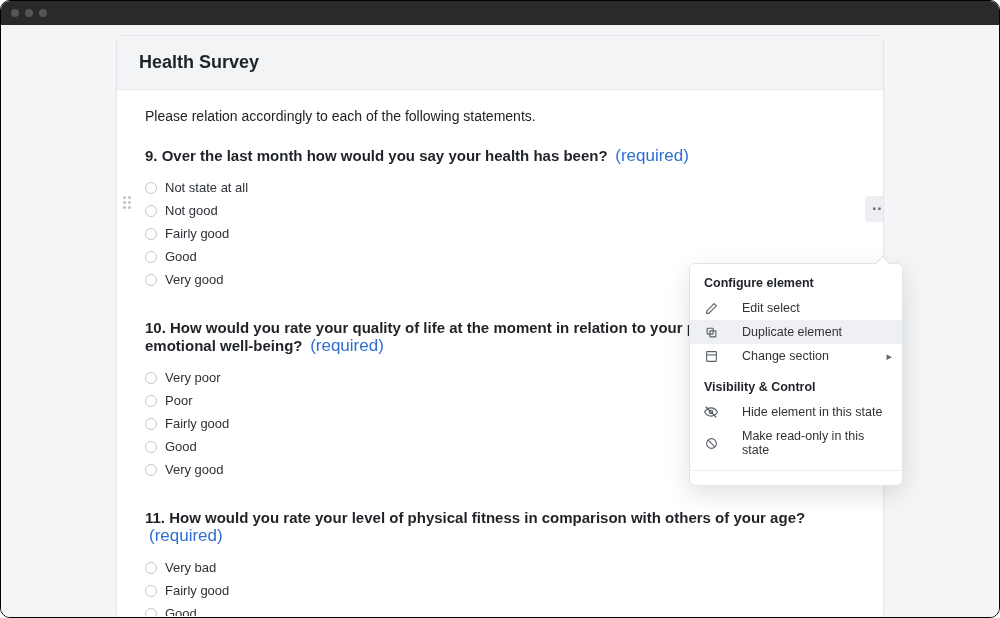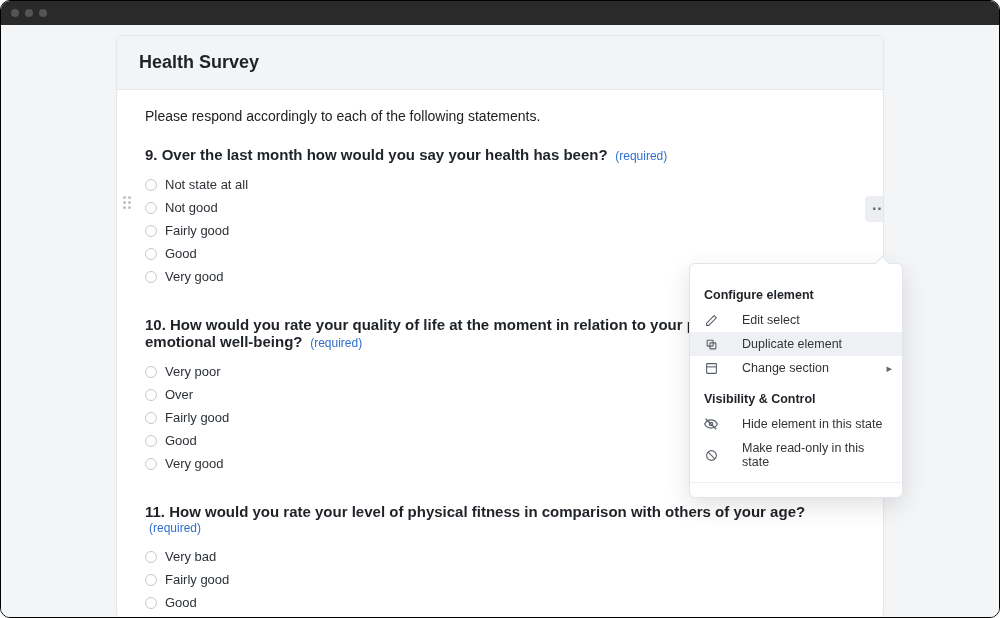--- a/index.html
+++ b/index.html
@@ -87,21 +87,21 @@
     .q-label {
       font-size: 15px;
       font-weight: 700;
       color: #1f2328;
       margin-bottom: 12px;
       display: inline;
     }
     .required-tag {
       color: #2f6fd0;
       font-weight: 400;
-      font-size: 12px;
+      font-size: 17px;
       margin-left: 4px;
     }
     .options { margin-top: 10px; }
     .option {
       display: flex;
       align-items: center;
       gap: 8px;
       padding: 4px 0;
       font-size: 13px;
       color: #2d3238;
@@ -127,21 +127,21 @@
     
     .context-menu {
       position: absolute;
       right: 96px;
       top: 238px;
       width: 214px;
       background: #fff;
       border: 1px solid #e1e4e8;
       border-radius: 6px;
       box-shadow: 0 8px 24px rgba(0,0,0,0.12);
-      padding: 20px 0 6px 0;
+      padding: 8px 0 6px 0;
       z-index: 10;
     }
     .context-menu::before {
       content: "";
       position: absolute;
       top: -6px;
       right: 14px;
       width: 10px; height: 10px;
       background: #fff;
       border-left: 1px solid #e1e4e8;
@@ -194,21 +194,21 @@
     <div class="traffic-dot"></div>
     <div class="traffic-dot"></div>
   </div>
 
   <div class="stage">
     <div class="page-card">
       <div class="page-header">
         <div class="page-title">Health Survey</div>
       </div>
       <div class="page-body">
-        <div class="intro-text">Please respond accordingly to each of the following statements.</div>
+        <div class="intro-text">Please relation accordingly to each of the following statements.</div>
         <div id="questions-mount">
             <div class="question">
               <div class="drag-handle">
                 <span></span>
                 <span></span>
                 <span></span>
                 <span></span>
                 <span></span>
                 <span></span>
               </div>
@@ -239,21 +239,21 @@
             </div>
             <div class="question">
               <div><span class="q-label">10. How would you rate your quality of life at the moment in relation to your psychological or emotional well-being?</span> <span class="required-tag">(required)</span></div>
               <div class="options">
                 <div class="option">
                   <div class="radio"></div>
                   <span>Very poor</span>
                 </div>
                 <div class="option">
                   <div class="radio"></div>
-                  <span>Over</span>
+                  <span>Poor</span>
                 </div>
                 <div class="option">
                   <div class="radio"></div>
                   <span>Fairly good</span>
                 </div>
                 <div class="option">
                   <div class="radio"></div>
                   <span>Good</span>
                 </div>
                 <div class="option">

